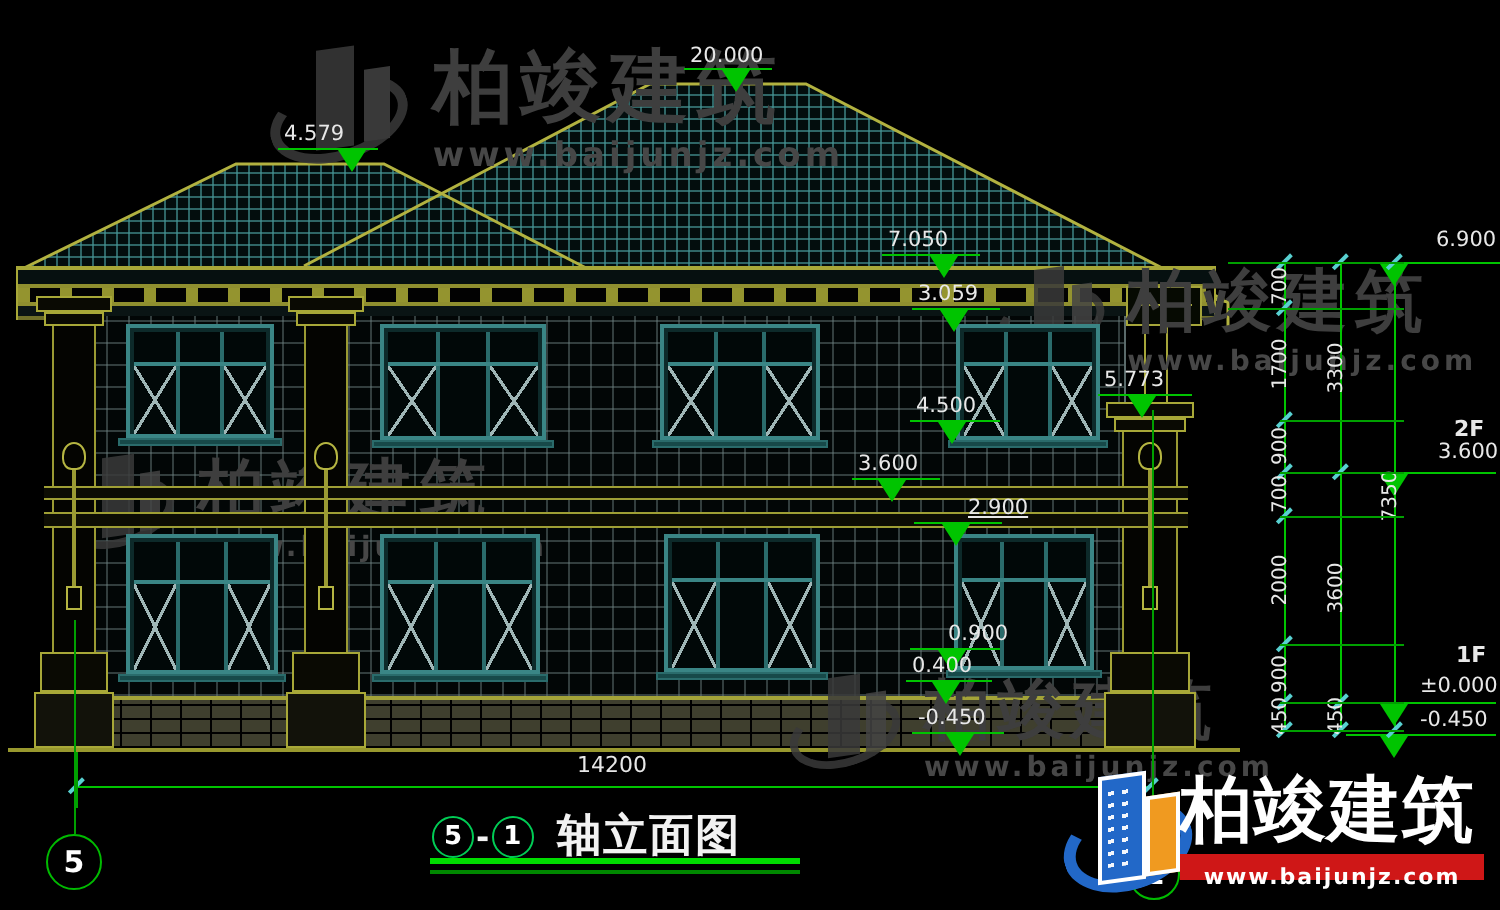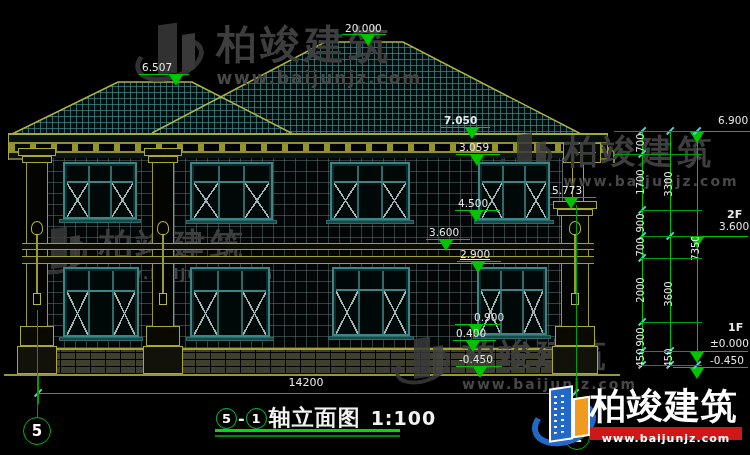--- a/index.html
+++ b/index.html
@@ -14,21 +14,21 @@
                      repeating-linear-gradient(90deg,rgba(110,130,130,.45) 0 1px,transparent 1px 11px);}
   .brick{background-color:#3f3f2e;
     background-image:repeating-linear-gradient(0deg,#000 0 1px,transparent 1px 7px),
                      repeating-linear-gradient(90deg,#000 0 1px,transparent 1px 15px);
     border-top:2px solid #a3a338;box-sizing:border-box;}
   .band{background:#0d0d04;border-top:1px solid #9f9f35;border-bottom:1px solid #9f9f35;box-sizing:border-box;}
   .txt{color:#e8e8e8;font-size:10.5px;line-height:1;white-space:nowrap;}
   .titlebar{display:flex;align-items:center;color:#f2f2f2;font-weight:bold;}
   .axcirc{display:inline-block;width:19px;height:19px;border:1.5px solid #00cc55;border-radius:50%;
           color:#fff;font-size:13px;line-height:19px;text-align:center;font-weight:bold;}
-  .t-main{font-size:22px;letter-spacing:1px;margin:0 2px;}
+  .t-main{font-size:22px;letter-spacing:1px;margin:0 12px;}
   .t-scale{font-size:19px;margin-left:8px;letter-spacing:1px;}
   .wm-text{font-weight:bold;color:#3e3e3e;letter-spacing:4px;line-height:1;white-space:nowrap;}
   .wm-url{font-weight:bold;color:#474747;letter-spacing:2px;line-height:1;white-space:nowrap;}
 </style>
 </head>
 <body>
 
 <div id="stage">
 
   <div class="abs grid-roof" style="left:152px;top:42px;width:460px;height:108px;
@@ -60,21 +60,20 @@
   <div class="abs" style="left:572px;top:163px;width:12px;height:40px;border-left:1px solid #a5a53a;border-right:1px solid #a5a53a;box-sizing:border-box;"></div>
 
   <div class="abs brick" style="left:30px;top:348px;width:562px;height:26px;"></div>
   <div class="abs" style="left:4px;top:374px;width:616px;height:2px;background:#98982e;"></div>
 
   <div class="abs titlebar" style="left:216px;top:403px;">
     <span class="axcirc">5</span>
     <span style="font-size:16px;margin:0 1px;">-</span>
     <span class="axcirc">1</span>
     <span class="t-main">轴立面图</span>
-    <span class="t-scale">1:100</span>
   </div>
   <div class="abs" style="left:215px;top:429px;width:185px;height:3px;background:#00dd00;"></div>
   <div class="abs" style="left:215px;top:435px;width:185px;height:2px;background:#008800;"></div>
 
 <div style="position: absolute; left: 136px; top: 22px; width: 74.4px; height: 62px; opacity: 0.85;">
       <div style="position: absolute; left: -2px; top: 17.36px; width: 70.68px; height: 40.92px; border-width: 5.58px; border-style: solid; border-color: transparent rgb(58, 58, 58) rgb(58, 58, 58); border-image: initial; border-radius: 50%; transform: rotate(-18deg); box-sizing: border-box;"></div>
       <div style="position: absolute; left: 22.32px; top: 2px; width: 19.344px; height: 49.6px; background: rgb(58, 58, 58); transform: skewY(-8deg);"></div>
       <div style="position: absolute; left: 46.128px; top: 12.4px; width: 12.648px; height: 35.96px; background: rgb(68, 68, 68); transform: skewY(-8deg);"></div>
     </div>
     <div class="wm-text" style="position: absolute; left: 216.4px; top: 24px; font-size: 40px;">柏竣建筑</div>
@@ -226,39 +225,39 @@
     <div style="position: absolute; left: 33px; top: 293px; width: 8px; height: 12px; border: 1px solid rgb(181, 181, 66); box-sizing: border-box;"></div>
     <div style="position: absolute; left: 157px; top: 221px; width: 12px; height: 14px; border: 1.5px solid rgb(181, 181, 66); border-radius: 50% 50% 40% 40%; box-sizing: border-box;"></div>
     <div style="position: absolute; left: 162px; top: 235px; width: 2px; height: 58px; background: rgb(154, 154, 51);"></div>
     <div style="position: absolute; left: 159px; top: 293px; width: 8px; height: 12px; border: 1px solid rgb(181, 181, 66); box-sizing: border-box;"></div>
     <div style="position: absolute; left: 569px; top: 221px; width: 12px; height: 14px; border: 1.5px solid rgb(181, 181, 66); border-radius: 50% 50% 40% 40%; box-sizing: border-box;"></div>
     <div style="position: absolute; left: 574px; top: 235px; width: 2px; height: 58px; background: rgb(154, 154, 51);"></div>
     <div style="position: absolute; left: 571px; top: 293px; width: 8px; height: 12px; border: 1px solid rgb(181, 181, 66); box-sizing: border-box;"></div>
     <div class="abs txt" style="position: absolute; left: 345px; top: 23px;">20.000</div>
     <div style="position: absolute; left: 342px; top: 34px; width: 44px; height: 1px; background: rgb(0, 196, 0);"></div>
     <div style="position: absolute; left: 361px; top: 35px; width: 0px; height: 0px; border-left: 7px solid transparent; border-right: 7px solid transparent; border-top: 11px solid rgb(0, 196, 0);"></div>
-    <div class="abs txt" style="position: absolute; left: 142px; top: 62px;">6.507</div>
+    <div class="abs txt" style="position: absolute; left: 142px; top: 62px;">4.579</div>
     <div style="position: absolute; left: 139px; top: 74px; width: 50px; height: 1px; background: rgb(0, 196, 0);"></div>
     <div style="position: absolute; left: 169px; top: 75px; width: 0px; height: 0px; border-left: 7px solid transparent; border-right: 7px solid transparent; border-top: 11px solid rgb(0, 196, 0);"></div>
-    <div class="abs txt" style="position: absolute; left: 444px; top: 115px; font-weight: bold;">7.050</div>
+    <div class="abs txt" style="position: absolute; left: 444px; top: 115px;">7.050</div>
     <div style="position: absolute; left: 441px; top: 127px; width: 49px; height: 1px; background: rgb(0, 196, 0);"></div>
     <div style="position: absolute; left: 465px; top: 128px; width: 0px; height: 0px; border-left: 7px solid transparent; border-right: 7px solid transparent; border-top: 11px solid rgb(0, 196, 0);"></div>
     <div class="abs txt" style="position: absolute; left: 459px; top: 142px;">3.059</div>
     <div style="position: absolute; left: 456px; top: 154px; width: 44px; height: 1px; background: rgb(0, 196, 0);"></div>
     <div style="position: absolute; left: 470px; top: 155px; width: 0px; height: 0px; border-left: 7px solid transparent; border-right: 7px solid transparent; border-top: 11px solid rgb(0, 196, 0);"></div>
     <div class="abs txt" style="position: absolute; left: 458px; top: 198px;">4.500</div>
     <div style="position: absolute; left: 455px; top: 210px; width: 45px; height: 1px; background: rgb(0, 196, 0);"></div>
     <div style="position: absolute; left: 469px; top: 211px; width: 0px; height: 0px; border-left: 7px solid transparent; border-right: 7px solid transparent; border-top: 11px solid rgb(0, 196, 0);"></div>
     <div class="abs txt" style="position: absolute; left: 552px; top: 185px;">5.773</div>
     <div style="position: absolute; left: 549px; top: 197px; width: 47px; height: 1px; background: rgb(0, 196, 0);"></div>
     <div style="position: absolute; left: 564px; top: 198px; width: 0px; height: 0px; border-left: 7px solid transparent; border-right: 7px solid transparent; border-top: 11px solid rgb(0, 196, 0);"></div>
     <div class="abs txt" style="position: absolute; left: 429px; top: 227px;">3.600</div>
     <div style="position: absolute; left: 426px; top: 239px; width: 44px; height: 1px; background: rgb(0, 196, 0);"></div>
     <div style="position: absolute; left: 439px; top: 240px; width: 0px; height: 0px; border-left: 7px solid transparent; border-right: 7px solid transparent; border-top: 11px solid rgb(0, 196, 0);"></div>
-    <div class="abs txt" style="position: absolute; left: 460px; top: 249px; text-decoration: underline;">2.900</div>
+    <div class="abs txt" style="position: absolute; left: 484px; top: 249px; text-decoration: underline;">2.900</div>
     <div style="position: absolute; left: 457px; top: 261px; width: 44px; height: 1px; background: rgb(0, 196, 0);"></div>
     <div style="position: absolute; left: 471px; top: 262px; width: 0px; height: 0px; border-left: 7px solid transparent; border-right: 7px solid transparent; border-top: 11px solid rgb(0, 196, 0);"></div>
     <div class="abs txt" style="position: absolute; left: 474px; top: 312px;">0.900</div>
     <div style="position: absolute; left: 455px; top: 324px; width: 45px; height: 1px; background: rgb(0, 196, 0);"></div>
     <div style="position: absolute; left: 469px; top: 325px; width: 0px; height: 0px; border-left: 7px solid transparent; border-right: 7px solid transparent; border-top: 11px solid rgb(0, 196, 0);"></div>
     <div class="abs txt" style="position: absolute; left: 456px; top: 328px;">0.400</div>
     <div style="position: absolute; left: 453px; top: 340px; width: 43px; height: 1px; background: rgb(0, 196, 0);"></div>
     <div style="position: absolute; left: 466px; top: 341px; width: 0px; height: 0px; border-left: 7px solid transparent; border-right: 7px solid transparent; border-top: 11px solid rgb(0, 196, 0);"></div>
     <div class="abs txt" style="position: absolute; left: 459px; top: 354px;">-0.450</div>
     <div style="position: absolute; left: 456px; top: 366px; width: 46px; height: 1px; background: rgb(0, 196, 0);"></div>

